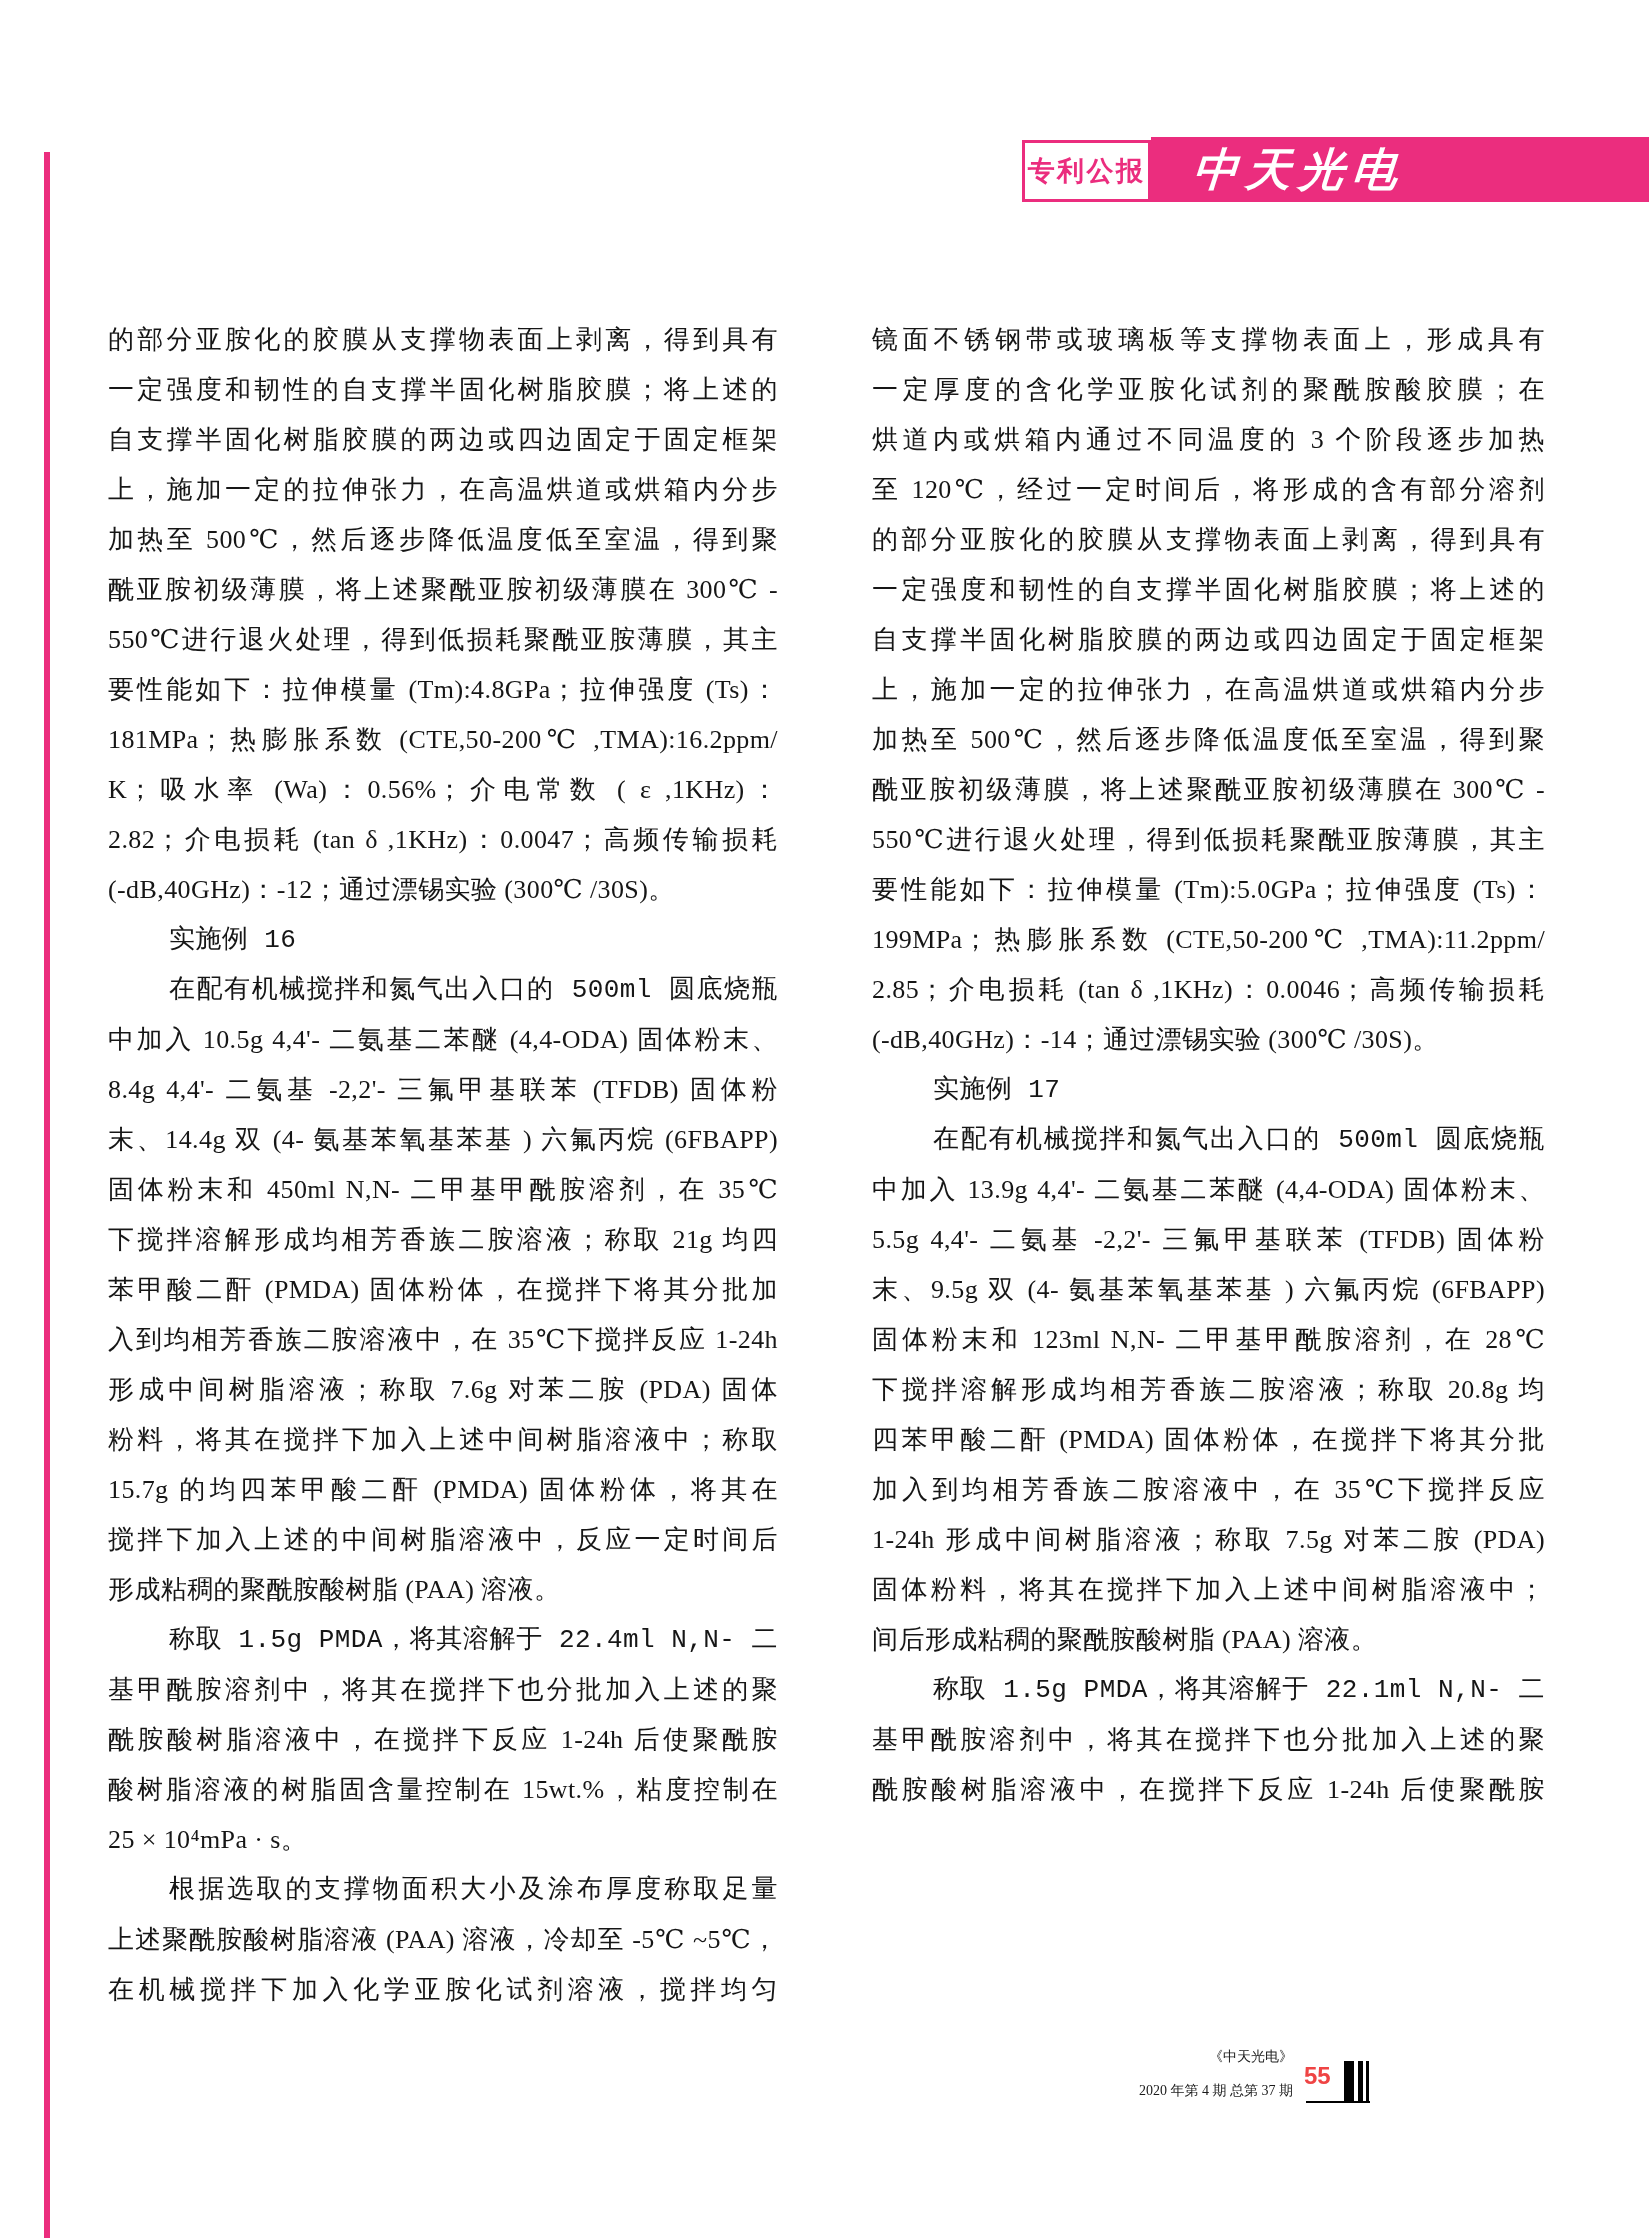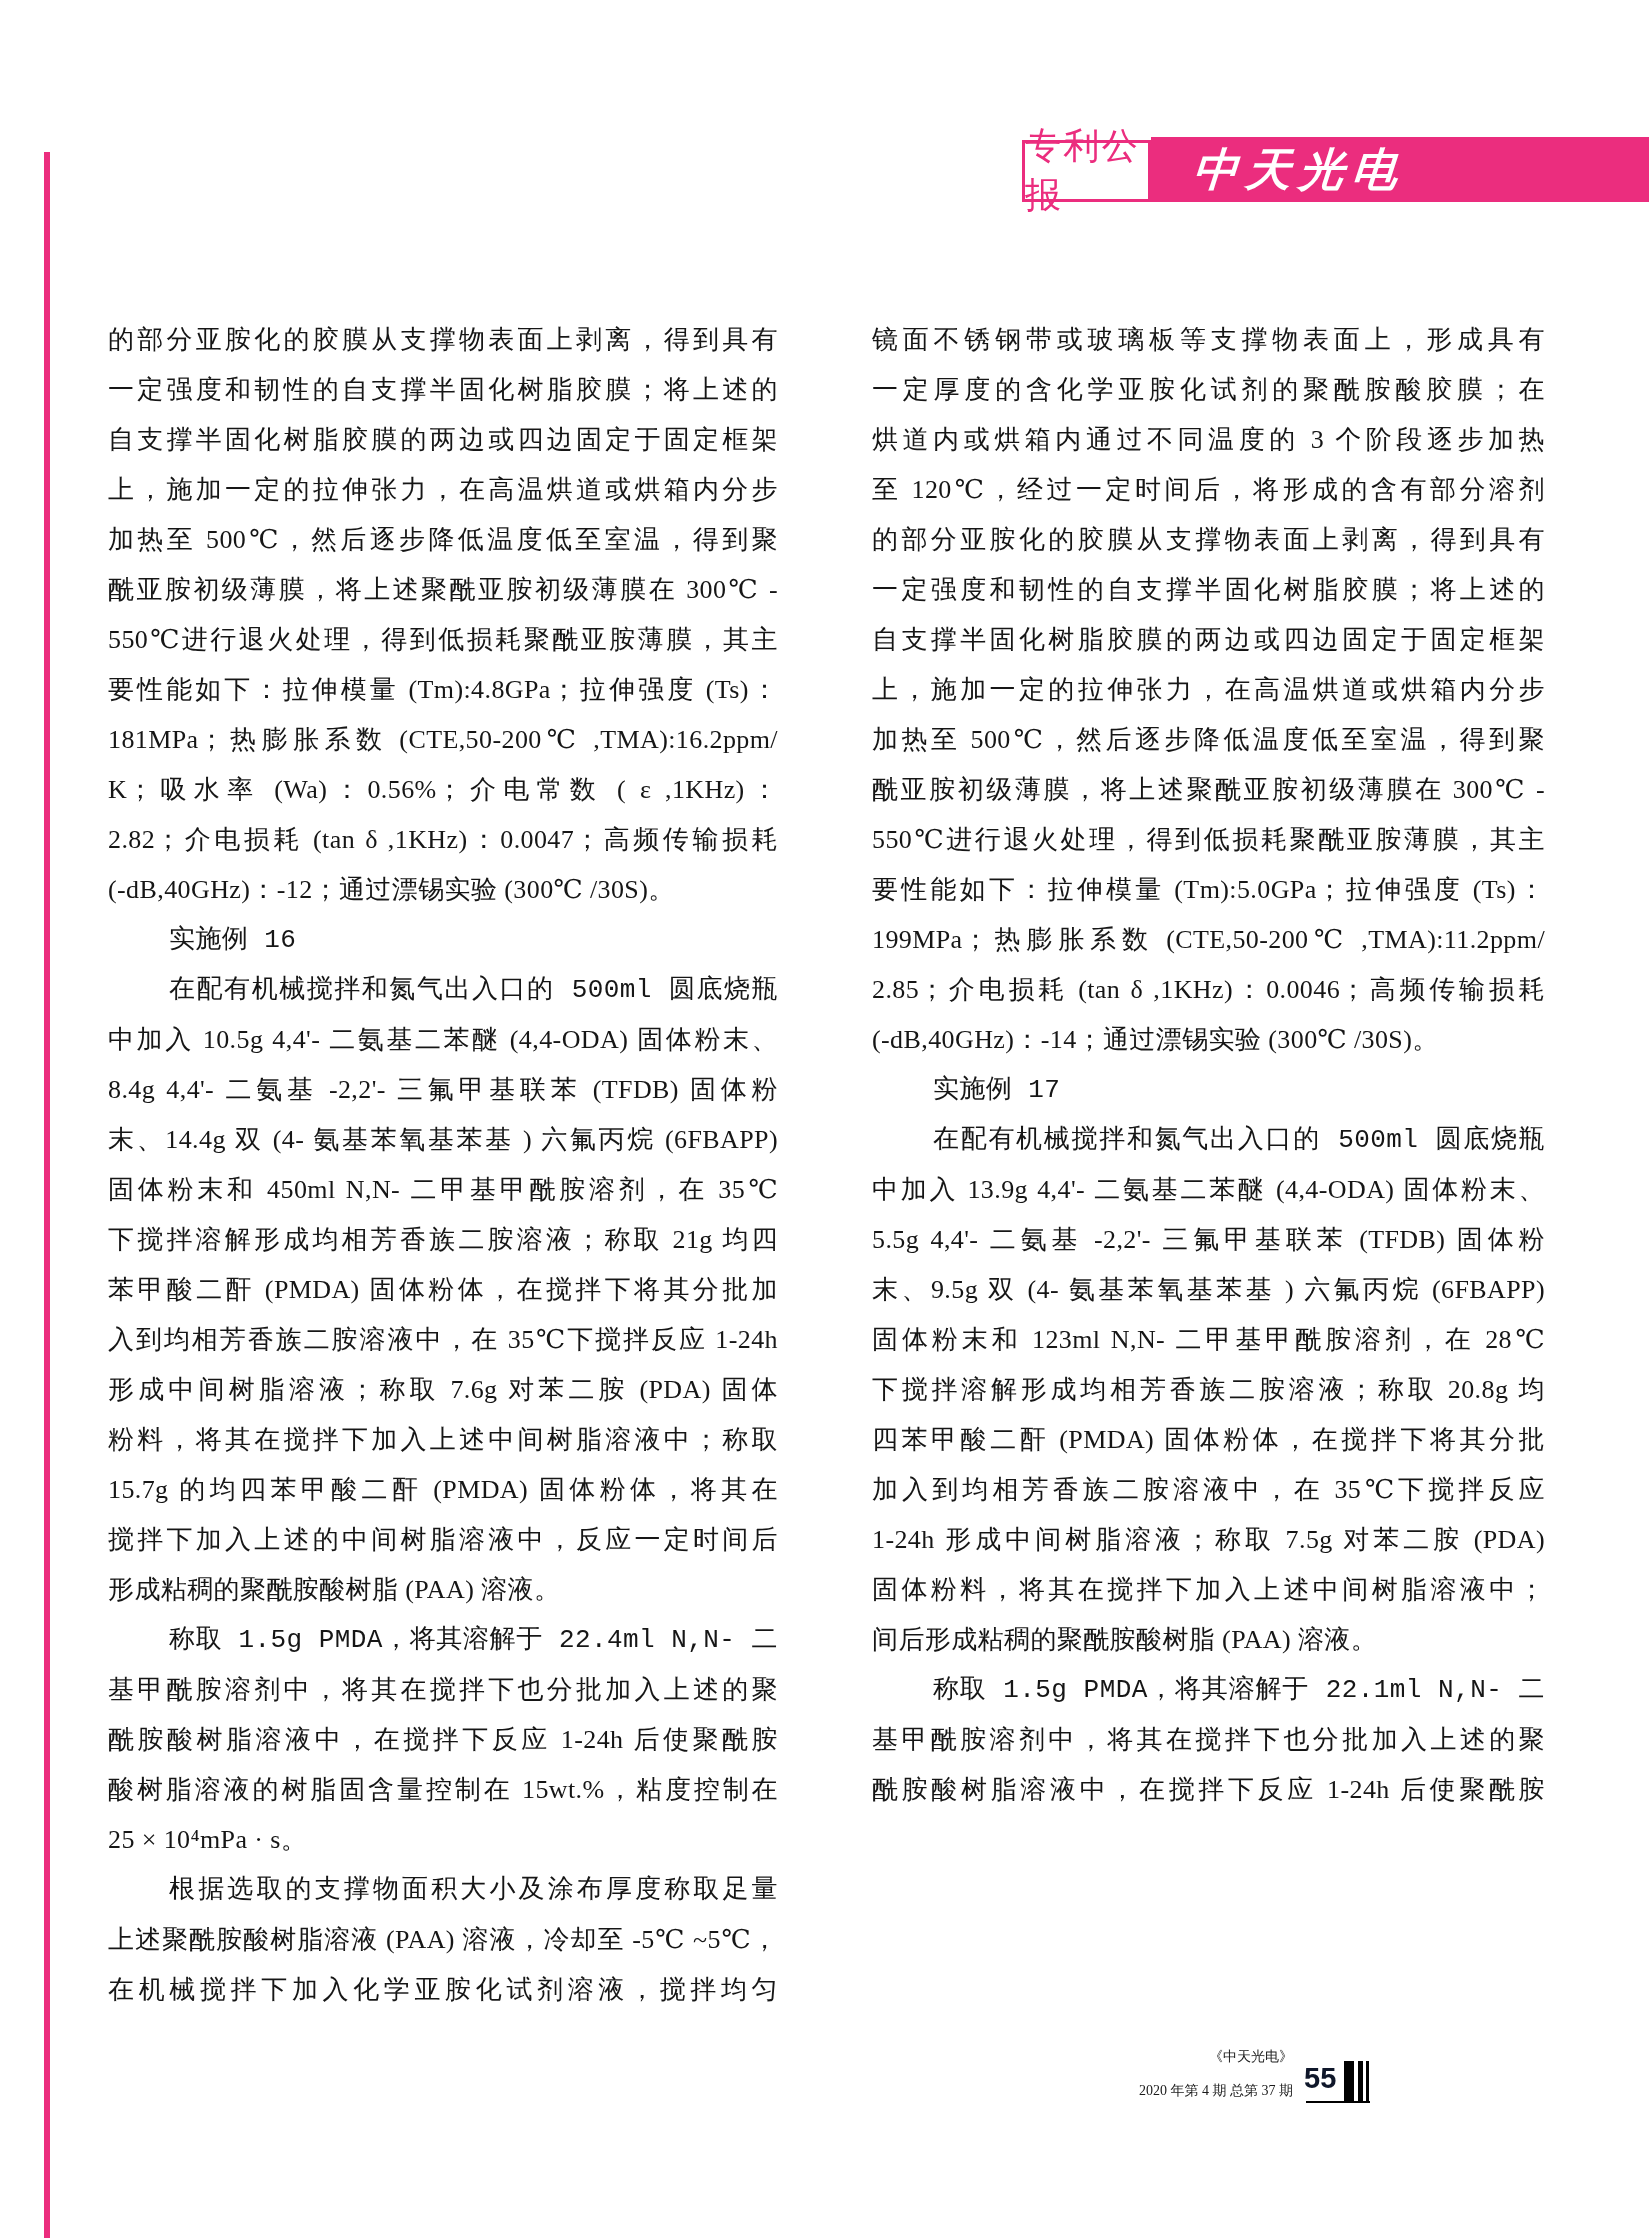--- a/index.html
+++ b/index.html
@@ -4,38 +4,38 @@
 <style>
   html,body{margin:0;padding:0;background:#888;}
   #page{position:relative;width:1650px;height:2239px;background:#ffffff;overflow:hidden;
         font-family:"Liberation Serif","DejaVu Serif",serif;color:#161616;}
   
   #accent-rule{position:absolute;left:44px;top:152px;width:5.6px;height:2087px;background:var(--pink);}
   
   #badge-gazette{position:absolute;left:1022px;top:140px;width:129px;height:62px;background:#fff;
         border:3.2px solid var(--pink);box-sizing:border-box;display:flex;align-items:center;justify-content:center;}
   #badge-gazette span{color:var(--pink);font-family:"Liberation Sans","DejaVu Sans",sans-serif;
-        font-size:36px;letter-spacing:2.4px;}
+        font-size:27px;letter-spacing:2.4px;font-weight:bold;}
   #brand-banner{position:absolute;left:1151px;top:137px;width:499px;height:65px;background:var(--pink);
         display:flex;align-items:center;}
   #brand-banner span{color:#fff;font-size:45px;font-weight:bold;font-style:italic;
         font-family:"DejaVu Serif",serif;letter-spacing:8px;padding-left:42px;transform:skewX(-4deg);}
   
   .col{position:absolute;top:315px;}
   #col-left{left:108px;width:670px;}
   #col-right{left:872px;width:673px;}
   .ln{height:50px;line-height:50px;font-size:26px;letter-spacing:0.4px;
       text-align:justify;text-align-last:justify;overflow:hidden;}
   .ln.end{text-align-last:left;}
   .ln.ind{text-indent:61px;font-family:Liberation Mono, monospace;}
   
   #footer-info{position:absolute;left:958px;top:2040px;width:335px;text-align:right;
       font-size:14px;line-height:34px;color:#1a1a1a;}
   #page-number{position:absolute;left:1304px;top:2062px;width:48px;font-family:"Liberation Sans","DejaVu Sans",sans-serif;
-      font-size:29px;font-weight:600;color:#0f172a;}
+      font-size:24px;font-weight:600;color:#ef4444;}
   #page-number-rule{position:absolute;left:1306px;top:2101px;width:64px;height:2.4px;background:#000;}
   .mark-bar{position:absolute;top:2061px;height:41px;background:#000;}
   #bar-1{left:1344px;width:10.4px;}
   #bar-2{left:1358px;width:4.8px;}
   #bar-3{left:1366px;width:3.2px;}
 </style>
 </head>
 <body>
 
 <div id="page">

